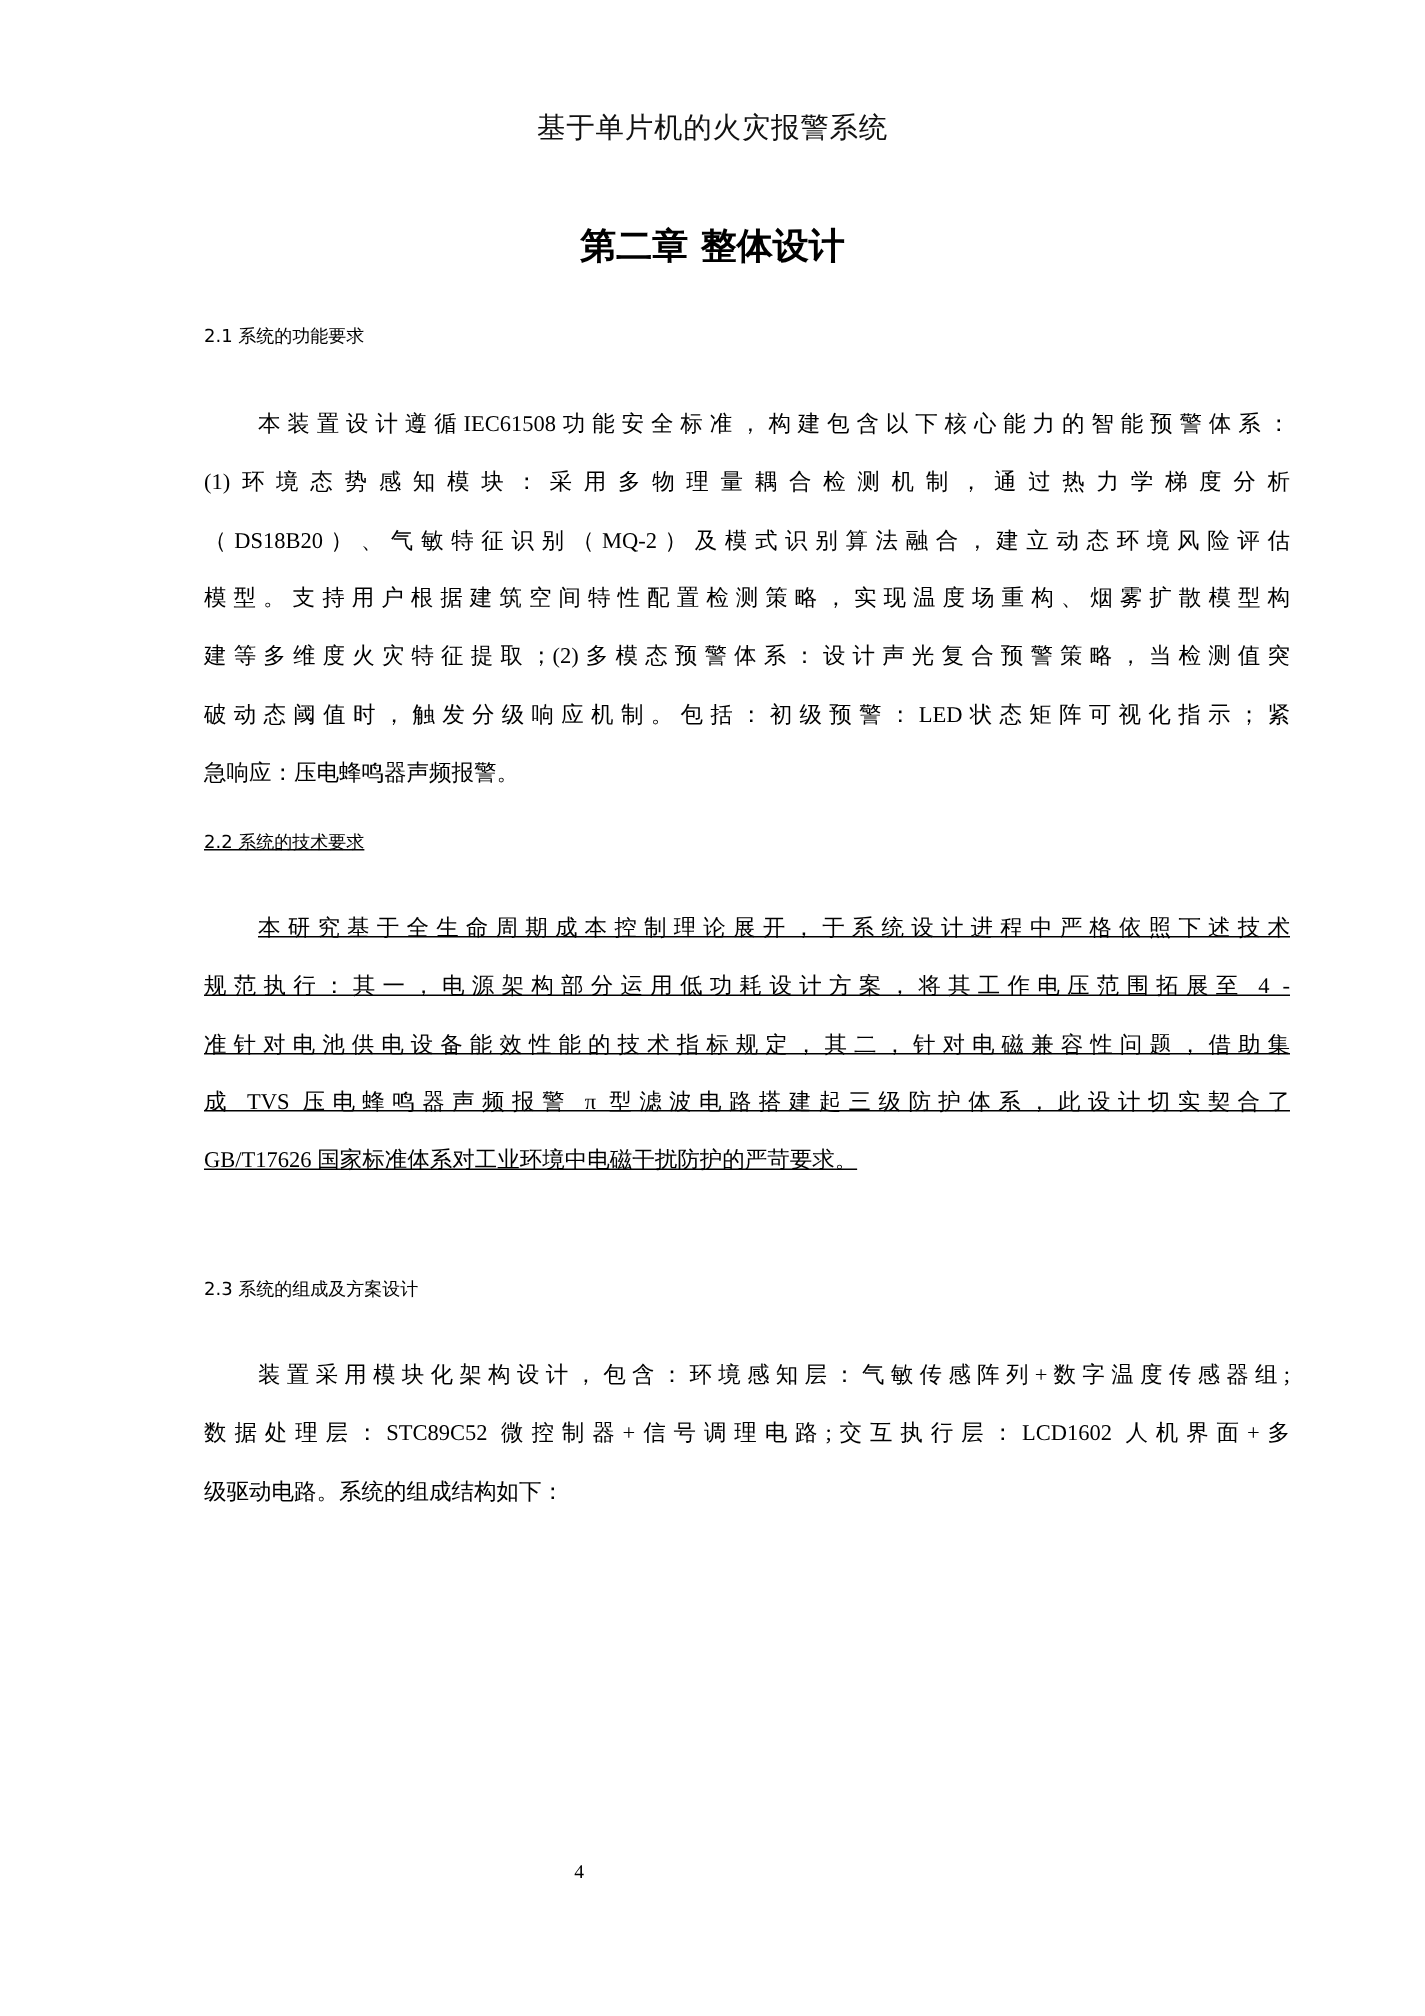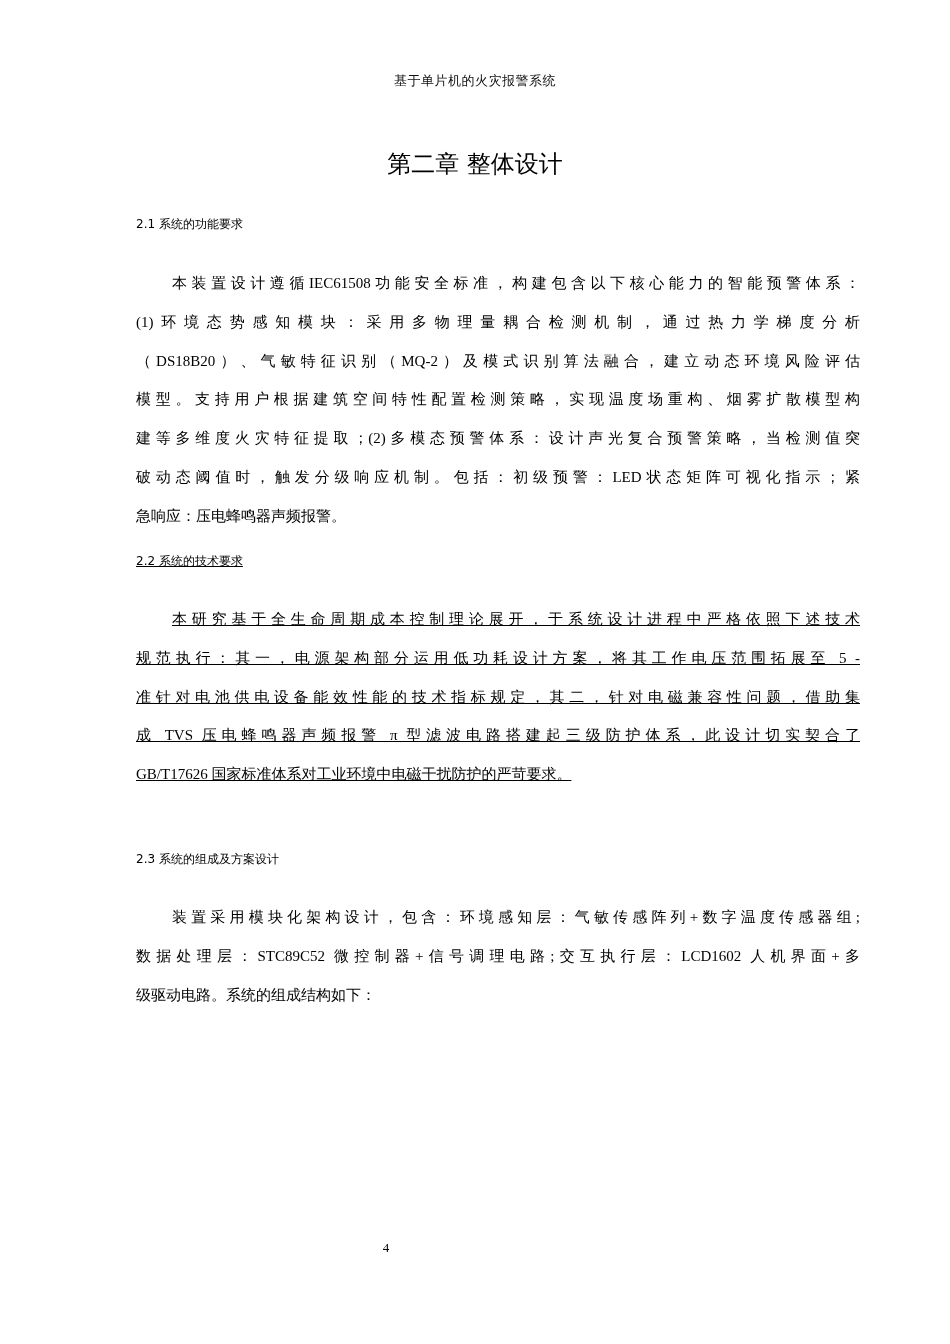--- a/index.html
+++ b/index.html
@@ -19,32 +19,32 @@
       position: absolute;
       left: 0; top: 0;
       width: 950px; height: 1344px;
       background: #ffffff;
     }
     .running-header {
       position: absolute;
       top: 72px;
       left: 0; width: 950px;
       text-align: center;
-      font-size: 13px;
+      font-size: 19px;
       letter-spacing: 0.5px;
       color: #111;
     }
     .chapter-title {
       position: absolute;
       top: 148px;
       left: 0; width: 950px;
       text-align: center;
       font-family: "DejaVu Sans", "Liberation Sans", sans-serif;
       font-size: 24px;
-      font-weight: normal;
+      font-weight: bold;
       margin: 0;
     }
     .section-heading {
       position: absolute;
       left: 136px;
       font-family: "DejaVu Sans", "Liberation Sans", sans-serif;
       font-size: 12px;
       font-weight: normal;
       margin: 0;
     }
@@ -94,21 +94,21 @@
     <span class="line">（DS18B20）、气敏特征识别（MQ-2）及模式识别算法融合，建立动态环境风险评估</span>
     <span class="line">模型。支持用户根据建筑空间特性配置检测策略，实现温度场重构、烟雾扩散模型构</span>
     <span class="line">建等多维度火灾特征提取；(2)多模态预警体系：设计声光复合预警策略，当检测值突</span>
     <span class="line">破动态阈值时，触发分级响应机制。包括：初级预警：LED状态矩阵可视化指示；紧</span>
     <span class="line last">急响应：压电蜂鸣器声频报警。</span>
   </div>
 
   <h2 class="section-heading" style="top:553px;text-decoration:underline;">2.2 系统的技术要求</h2>
   <div class="para" style="top:600px;text-decoration:underline;">
     <span class="line indent">本研究基于全生命周期成本控制理论展开，于系统设计进程中严格依照下述技术</span>
-    <span class="line">规范执行：其一，电源架构部分运用低功耗设计方案，将其工作电压范围拓展至 5 -</span>
+    <span class="line">规范执行：其一，电源架构部分运用低功耗设计方案，将其工作电压范围拓展至 4 -</span>
     <span class="line">准针对电池供电设备能效性能的技术指标规定，其二，针对电磁兼容性问题，借助集</span>
     <span class="line">成 TVS 压电蜂鸣器声频报警 π 型滤波电路搭建起三级防护体系，此设计切实契合了</span>
     <span class="line last">GB/T17626 国家标准体系对工业环境中电磁干扰防护的严苛要求。</span>
   </div>
 
   <h2 class="section-heading" style="top:851px;">2.3 系统的组成及方案设计</h2>
   <div class="para" style="top:898px;">
     <span class="line indent">装置采用模块化架构设计，包含：环境感知层：气敏传感阵列+数字温度传感器组;</span>
     <span class="line">数据处理层：STC89C52 微控制器+信号调理电路;交互执行层：LCD1602 人机界面+多</span>
     <span class="line last">级驱动电路。系统的组成结构如下：</span>

